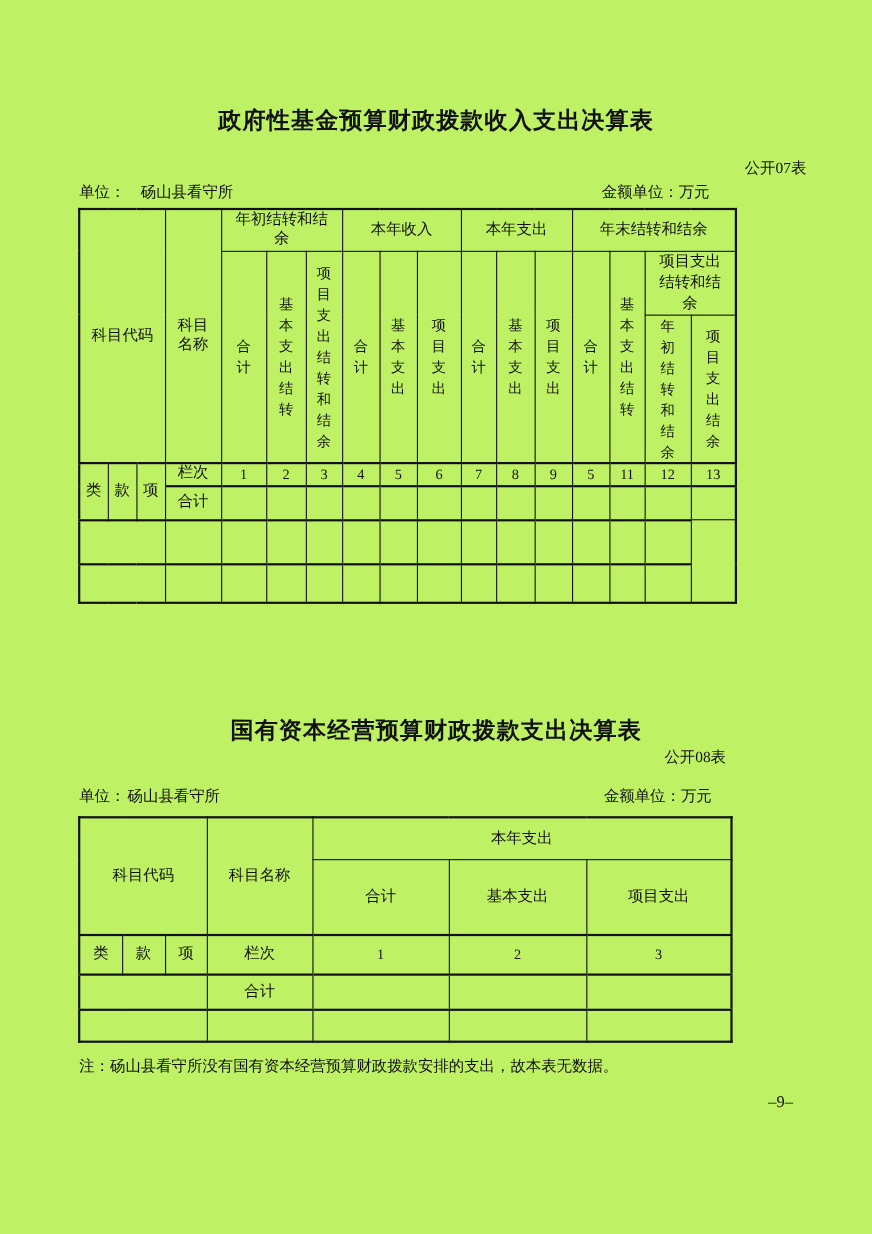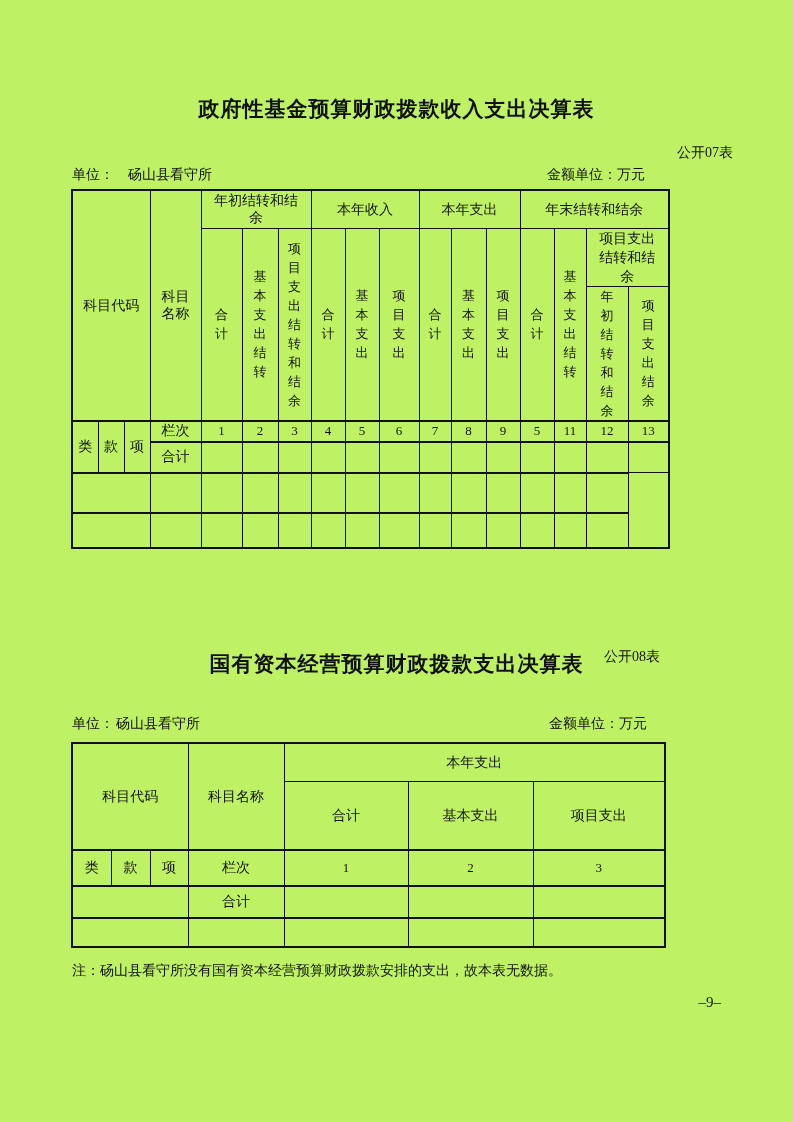--- a/index.html
+++ b/index.html
@@ -191,21 +191,21 @@
           <td></td>
       <td></td>
           <td></td>
     </tr>
   </tbody>
     </table>
 
 
   <div class="doc-title" style="top:650px">国有资本经营预算财政拨款支出决算表</div>
 
-  <div class="form-no" style="top:648px;right:133px">公开08表</div>
+  <div class="form-no" style="top:680px;right:133px">公开08表</div>
 
   <div class="unit-row unit-row2" style="top:715px;width:575px">
     <span><span>单位：</span><span class="uname">砀山县看守所</span></span>
     <span>金额单位：万元</span>
   </div>
 
   <table class="t2" style="top:742px">
     <colgroup>
       <col style="width:39px">
         <col style="width:39px">

